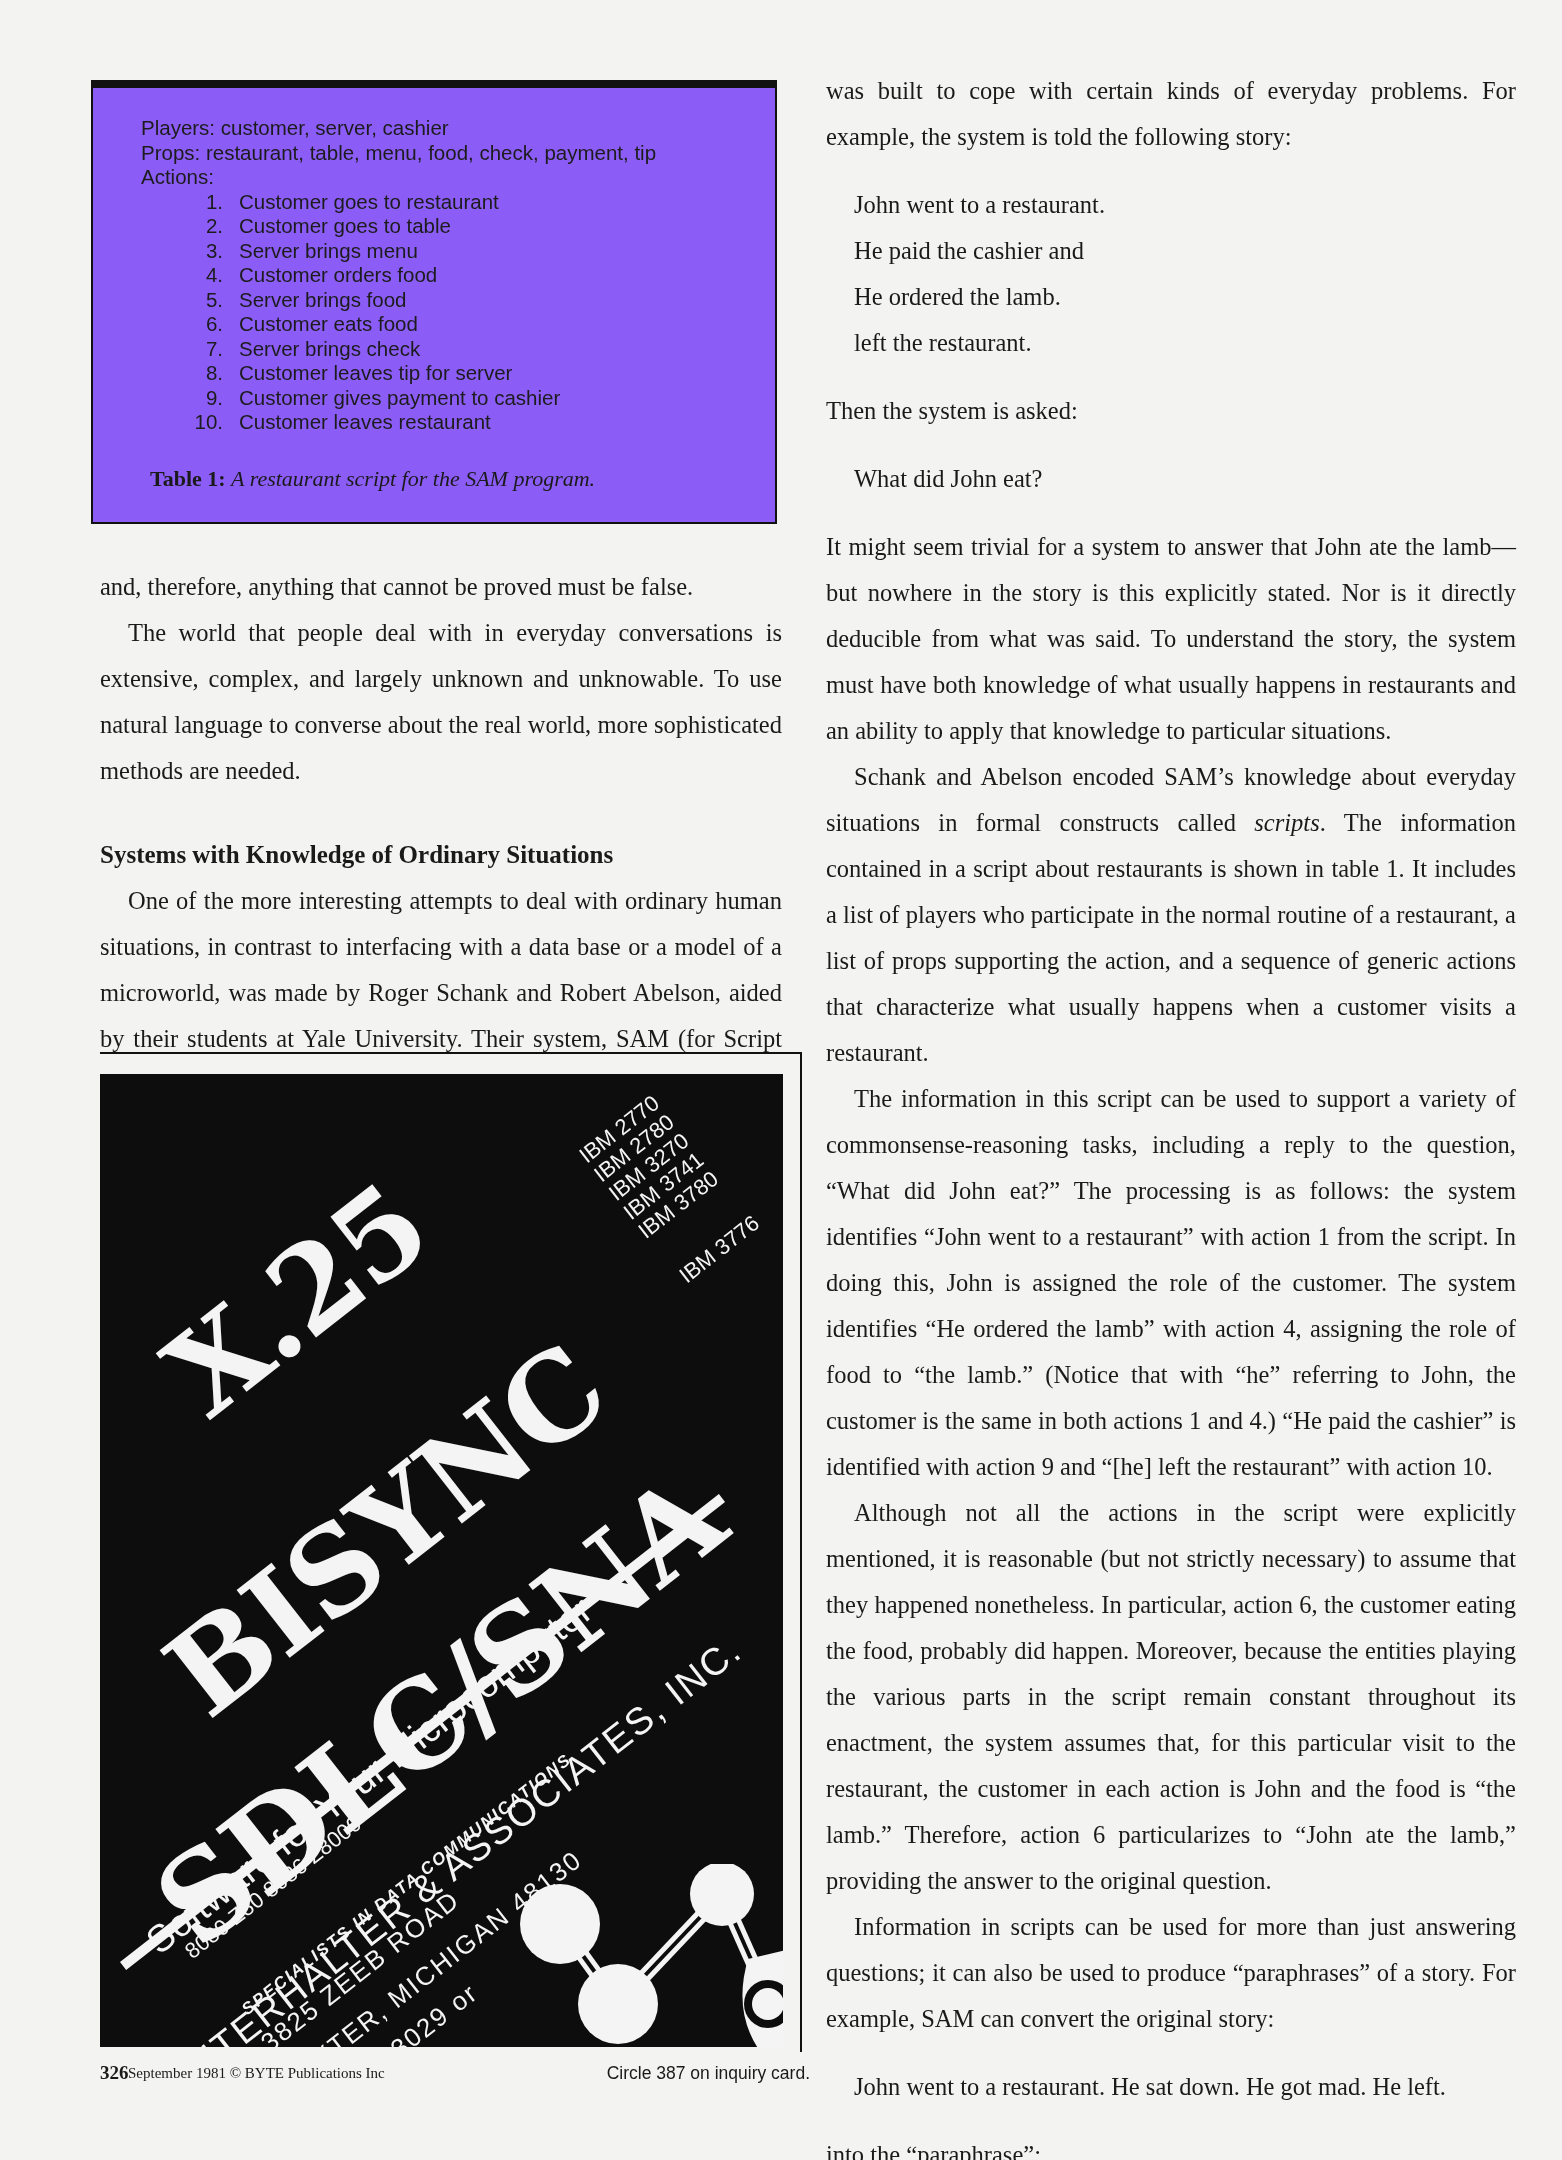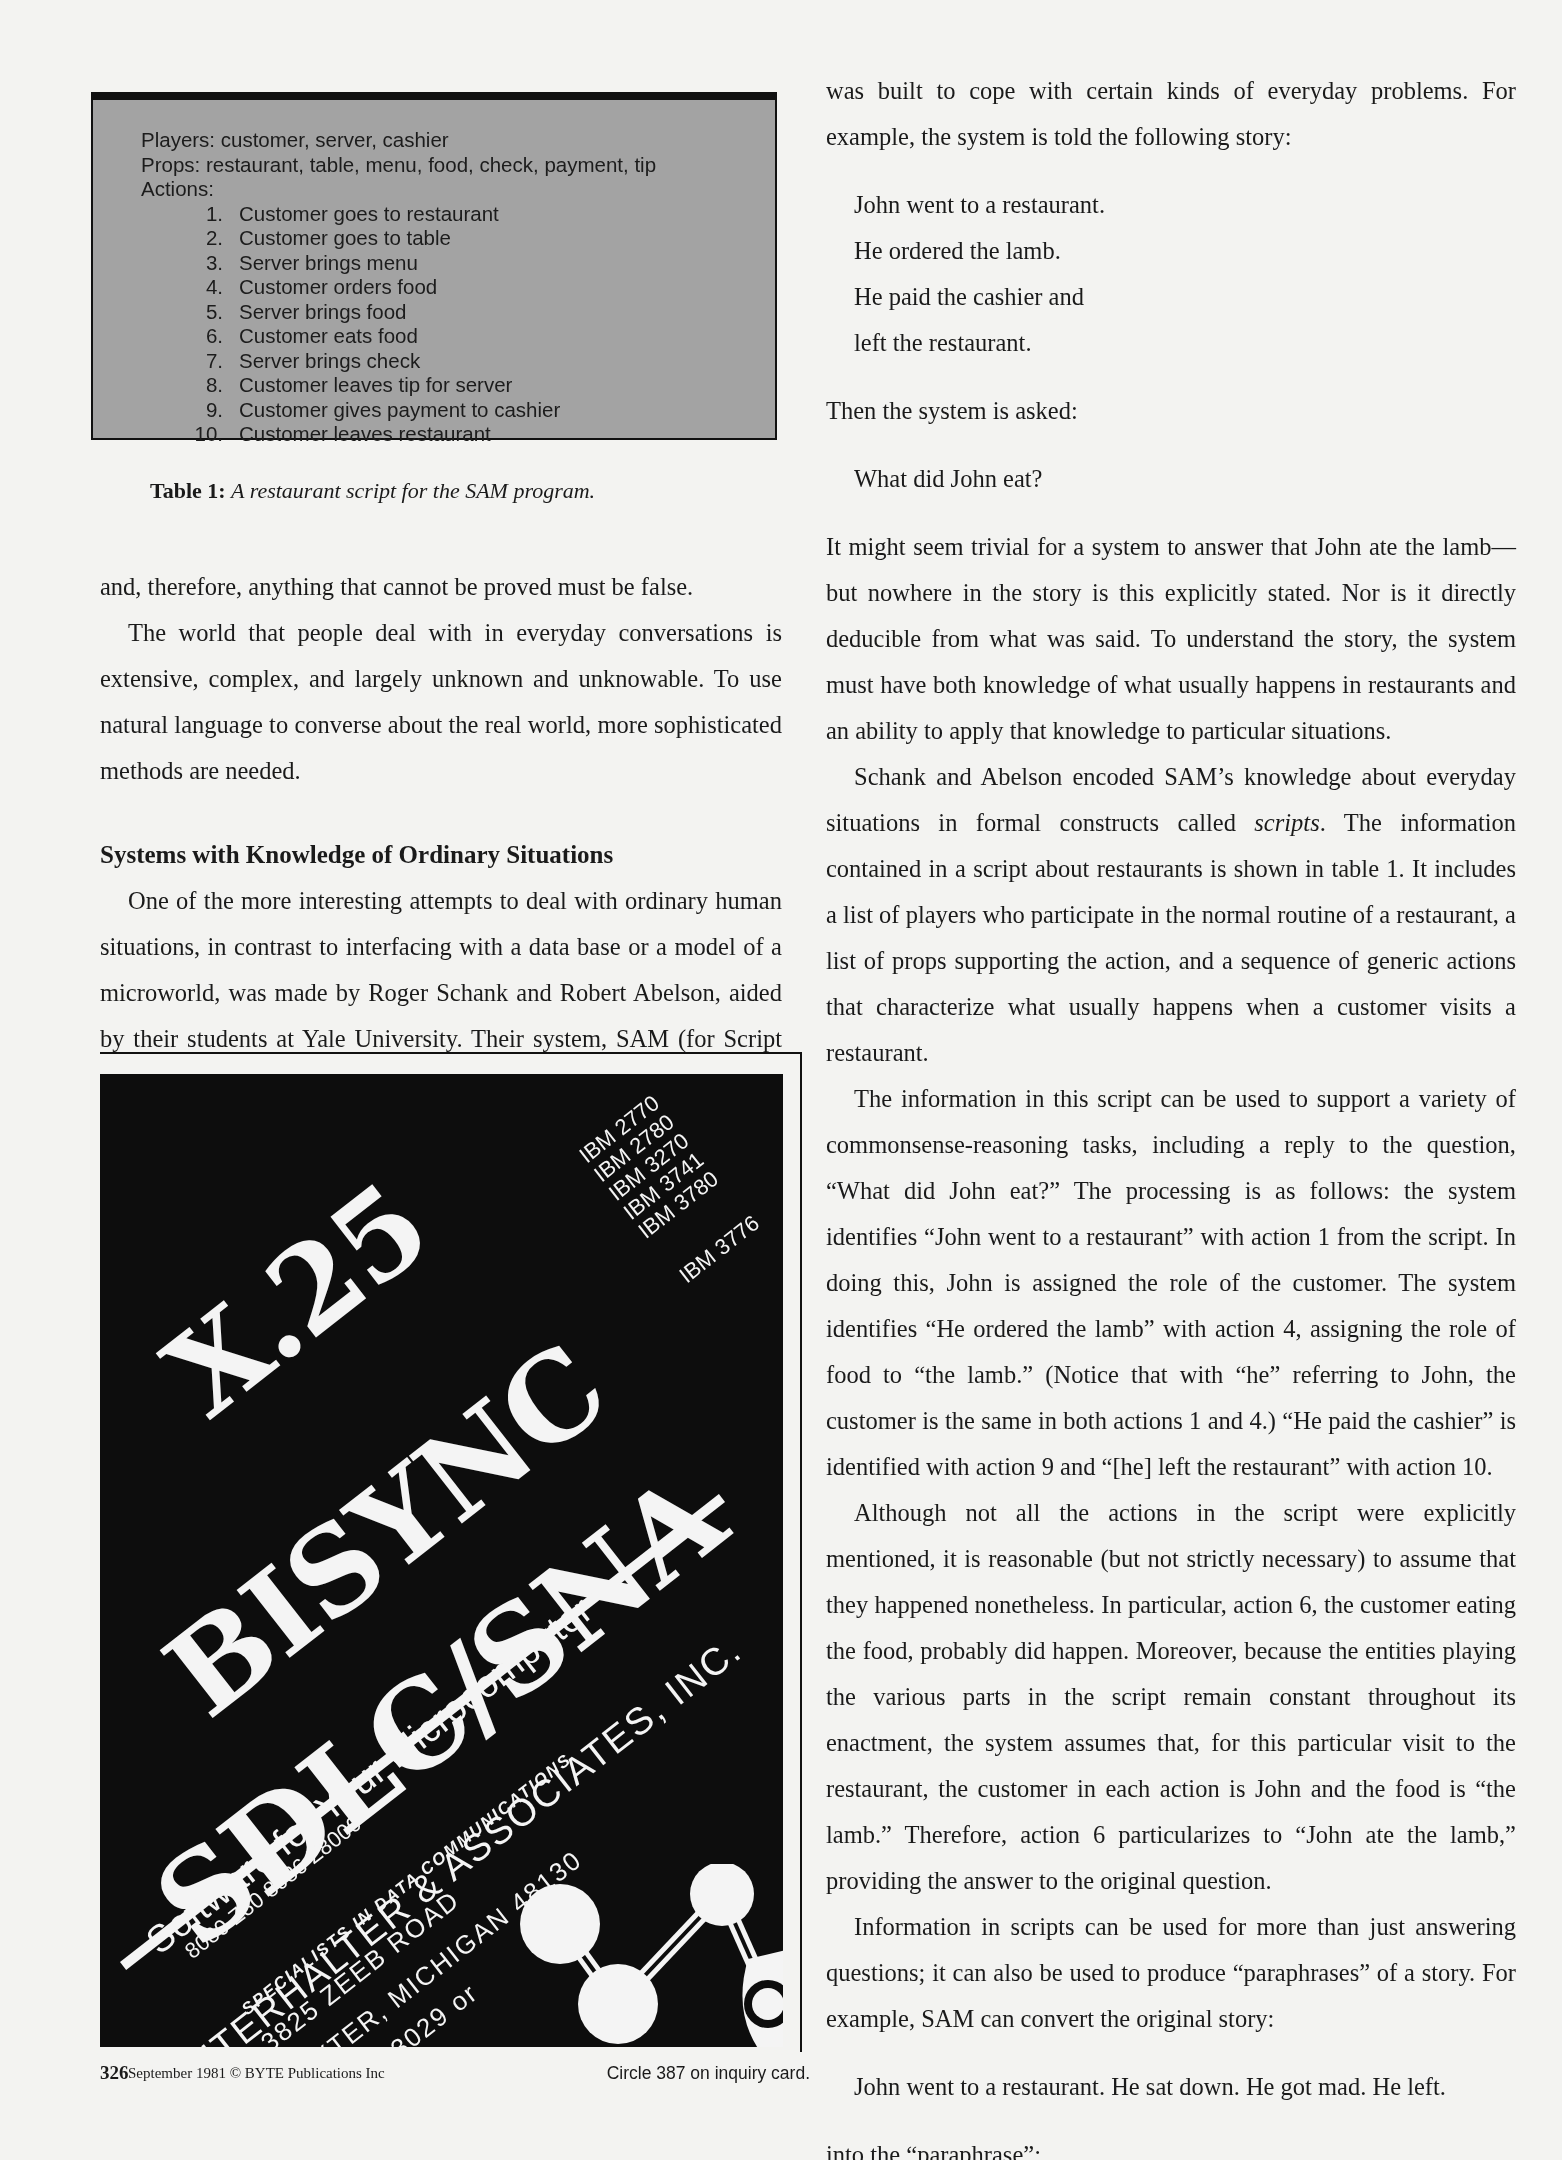--- a/index.html
+++ b/index.html
@@ -1,22 +1,22 @@
 <!DOCTYPE html>
 <html><head>
 <meta charset="utf-8">
 <style>
   * { box-sizing: border-box; margin: 0; padding: 0; }
   html, body { width: 1562px; height: 2160px; background: #f3f3f1; overflow: hidden; }
   body { position: relative; color: #1a1a1a; font-family: "Liberation Serif", "DejaVu Serif", serif; }
 
   
   .table-box {
-    position: absolute; left: 91px; top: 92px; width: 686px; height: 348px;
-    border: 2px solid #111; border-top: 8px solid #111; background: #a3a3a3;
+    position: absolute; left: 91px; top: 80px; width: 686px; height: 444px;
+    border: 2px solid #111; border-top: 8px solid #111; background: #8b5cf6;
   }
   .table-body {
     position: absolute; left: 48px; top: 28px; width: 620px;
     font-family: "Liberation Sans", "DejaVu Sans", sans-serif; font-size: 20.5px; line-height: 24.5px; color: #1c1c1c;
   }
   .table-body .row { white-space: nowrap; }
   .actions-list { margin-top: 0; }
   .action-item { display: flex; white-space: nowrap; }
   .action-num { width: 98px; text-align: right; padding-right: 16px; }
   .table-caption {
@@ -162,22 +162,22 @@
     <path d="M248 95 L290 85 L290 190 L262 190 Q232 150 248 95 Z" fill="#f4f4f4"></path>
     <circle cx="268" cy="140" r="24" fill="#0d0d0d"></circle>
     <circle cx="268" cy="140" r="16" fill="#f4f4f4"></circle>
   </svg>
 </div>
 
 <div class="col col-right">
   <p class="para noindent">was built to cope with certain kinds of everyday problems. For example, the system is told the following story:</p>
   <div class="quote block-gap">
     <div>John went to a restaurant.</div>
+    <div>He paid the cashier and</div>
     <div>He ordered the lamb.</div>
-    <div>He paid the cashier and</div>
     <div>left the restaurant.</div>
   </div>
   <p class="para noindent block-gap">Then the system is asked:</p>
   <div class="quote block-gap">What did John eat?</div>
   <p class="para noindent block-gap">It might seem trivial for a system to answer that John ate the lamb—but nowhere in the story is this explicitly stated. Nor is it directly deducible from what was said. To understand the story, the system must have both knowledge of what usually happens in restaurants and an ability to apply that knowledge to particular situations.</p>
   <p class="para"><span>Schank and Abelson encoded SAM’s knowledge about everyday situations in formal constructs called </span><em>scripts</em><span>. The information contained in a script about restaurants is shown in table 1. It includes a list of players who participate in the normal routine of a restaurant, a list of props supporting the action, and a sequence of generic actions that characterize what usually happens when a customer visits a restaurant.</span></p>
   <p class="para">The information in this script can be used to support a variety of commonsense-reasoning tasks, including a reply to the question, “What did John eat?” The processing is as follows: the system identifies “John went to a restaurant” with action 1 from the script. In doing this, John is assigned the role of the customer. The system identifies “He ordered the lamb” with action 4, assigning the role of food to “the lamb.” (Notice that with “he” referring to John, the customer is the same in both actions 1 and 4.) “He paid the cashier” is identified with action 9 and “[he] left the restaurant” with action 10.</p>
   <p class="para">Although not all the actions in the script were explicitly mentioned, it is reasonable (but not strictly necessary) to assume that they happened nonetheless. In particular, action 6, the customer eating the food, probably did happen. Moreover, because the entities playing the various parts in the script remain constant throughout its enactment, the system assumes that, for this particular visit to the restaurant, the customer in each action is John and the food is “the lamb.” Therefore, action 6 particularizes to “John ate the lamb,” providing the answer to the original question.</p>
   <p class="para">Information in scripts can be used for more than just answering questions; it can also be used to produce “paraphrases” of a story. For example, SAM can convert the original story:</p>
   <div class="quote block-gap">John went to a restaurant. He sat down. He got mad. He left.</div>

